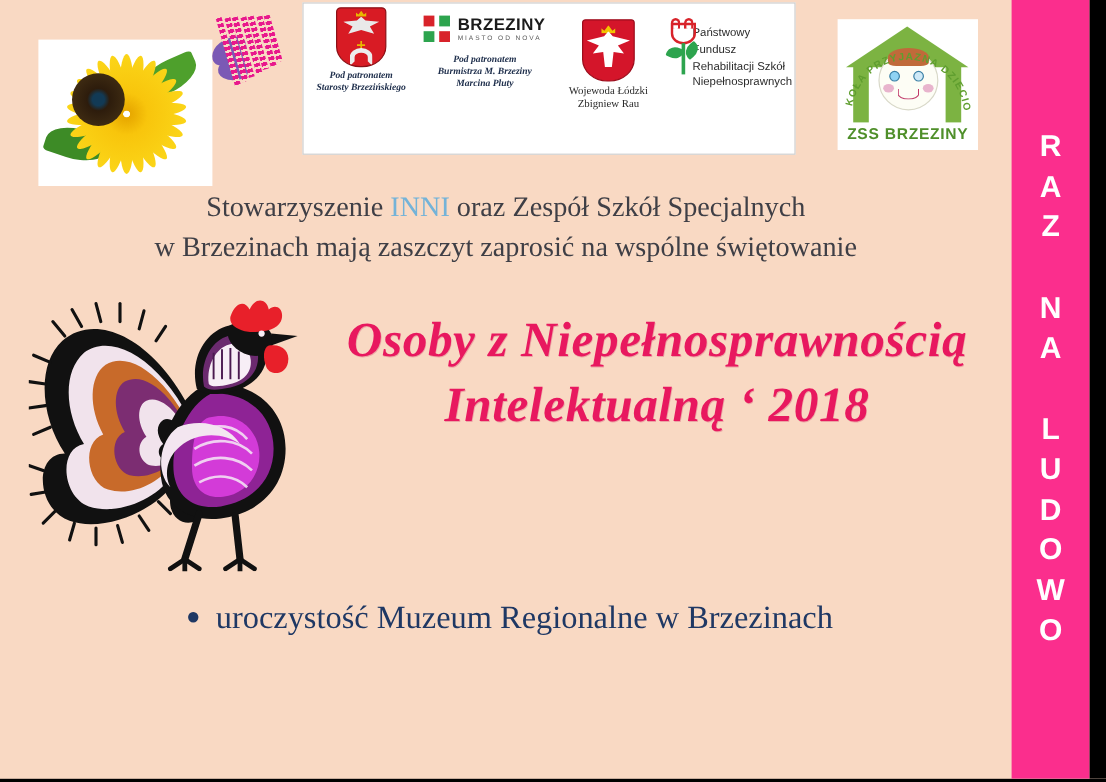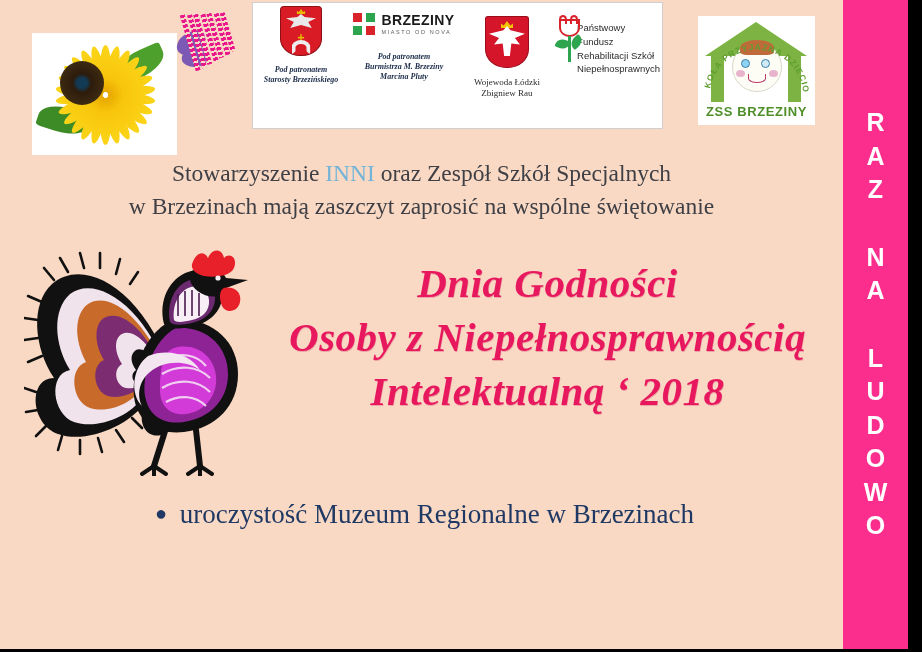--- a/index.html
+++ b/index.html
@@ -120,21 +120,20 @@
     height: 91px;
     display: flex;
     align-items: flex-start;
   }
   .pat-col {
     position: relative;
     display: flex;
     flex-direction: column;
     align-items: center;
     justify-content: center;
-    gap: 7px;
   }
   .pat-col.c1 { width: 96px; padding-top: 3px; }
   .pat-col.c2 { width: 110px; padding-top: 10px; }
   .pat-col.c3 { width: 96px; padding-top: 13px; }
   .pat-col.c4 { width: 105px; padding-top: 16px; flex-direction: row; align-items: flex-start; }
 
   .pat-caption {
     font-family: "Liberation Serif", serif;
     font-style: italic;
     font-weight: bold;
@@ -685,21 +684,20 @@
       <path d="M130,238 L118,246"></path>
         <path d="M130,238 L130,248"></path>
         <path d="M130,238 L142,246"></path>
       <path d="M176,238 L164,246"></path>
         <path d="M176,238 L176,248"></path>
         <path d="M176,238 L188,246"></path>
     </g>
   </svg>
 
   <div class="title-block">
-    <div class="title-line l1">Dnia Godności</div>
     <div class="title-line l2">Osoby z Niepełnosprawnością</div>
     <div class="title-line l3">Intelektualną ‘ 2018</div>
   </div>
 
   <div class="details">
     <div>
       <span class="bullet">●</span>
       <span>uroczystość Muzeum Regionalne w Brzezinach</span>
     </div>
   </div>

